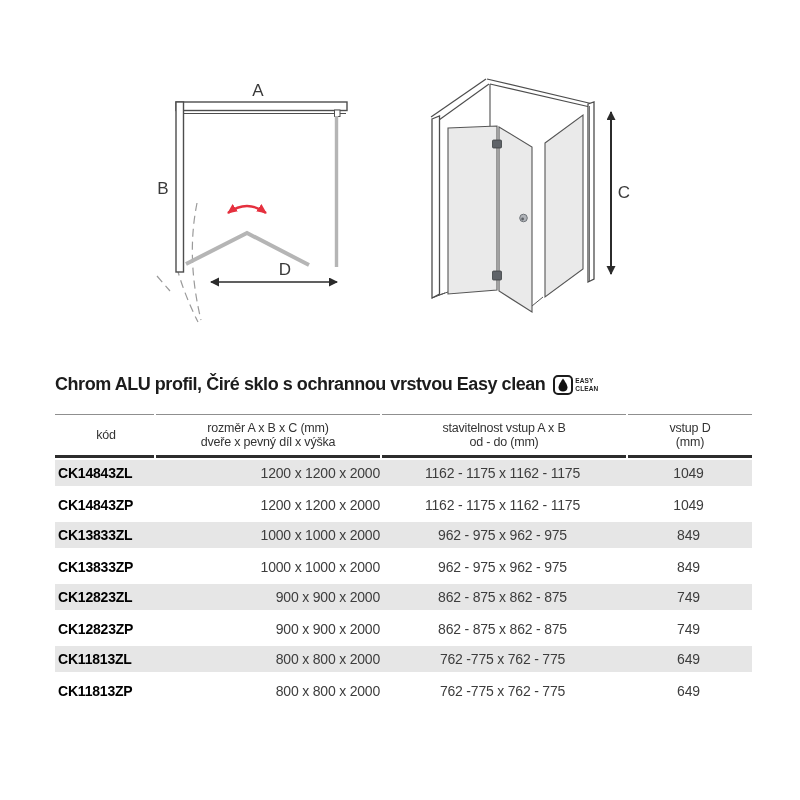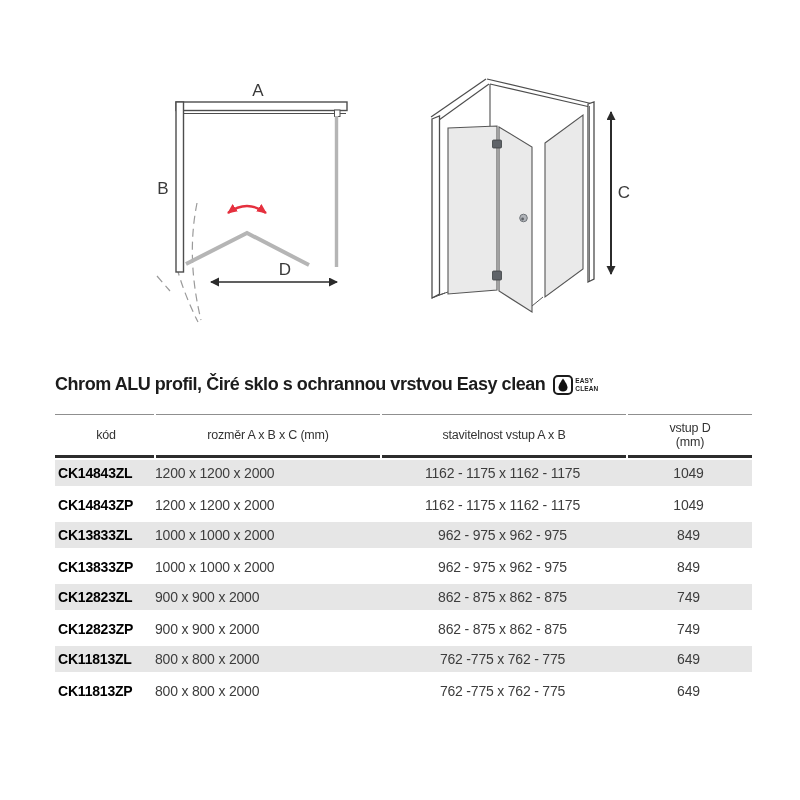--- a/index.html
+++ b/index.html
@@ -23,21 +23,21 @@
   .th1{width:99px;text-align:center;padding-left:3px;}
   .th2{width:224px;}
   .th3{width:244px;}
   .th4{width:124px;}
 
   .tbody{position:absolute;left:55px;top:458px;width:697px;}
   .tr{display:flex;height:31px;align-items:center;box-sizing:border-box;background:#fff;}
   .tbody .tr:nth-child(odd){background:#e6e6e6;border-top:2px solid #fff;border-bottom:3px solid #fff;}
   .td{font-size:14px;color:#3d3d3d;letter-spacing:-0.2px;box-sizing:border-box;}
   .c1{width:100px;padding-left:3px;font-weight:700;color:#000000;}
-  .c2{width:225px;text-align:left;}
+  .c2{width:225px;text-align:right;}
   .c3{width:245px;text-align:center;}
   .c4{width:127px;text-align:center;}
 </style>
 </head>
 <body>
 
 <div class="page">
 
   <svg class="diagrams" width="800" height="360" viewBox="0 0 800 360">
     <defs>
@@ -119,23 +119,25 @@
     </div>
   </div>
 
   <div class="thead">
     <div class="th th1">
       <span class="l1">kód</span>
 
     </div>
     <div class="th th2">
       <span class="l1">rozměr A x B x C (mm)</span>
+      <span class="l2">dveře x pevný díl x výška</span>
     </div>
     <div class="th th3">
       <span class="l1">stavitelnost vstup A x B</span>
+      <span class="l2">od - do (mm)</span>
     </div>
     <div class="th th4">
       <span class="l1">vstup D</span>
       <span class="l2">(mm)</span>
     </div>
   </div>
 
   <div class="tbody">
     <div class="tr">
       <div class="td c1">CK14843ZL</div>

